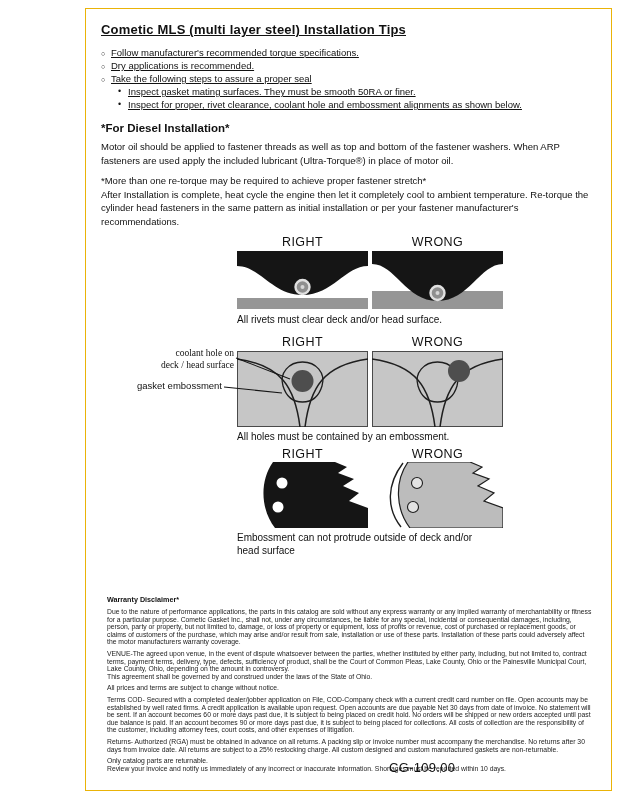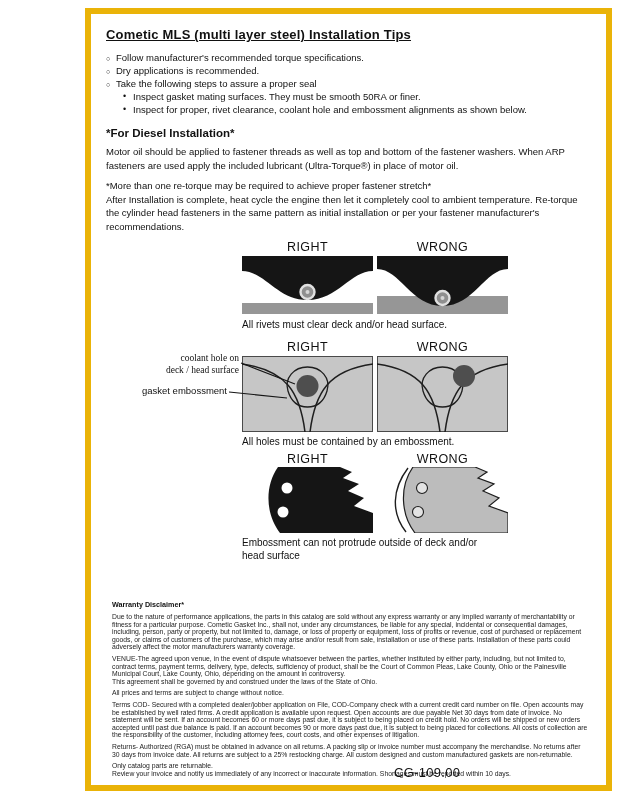--- a/index.html
+++ b/index.html
@@ -3,28 +3,28 @@
 <meta charset="utf-8">
 <style>
   * { margin:0; padding:0; box-sizing:border-box; }
   html,body { background:#fff; }
   body {
     width:618px; height:800px; position:relative;
     font-family:"Liberation Sans", sans-serif; color:#111;
   }
   .frame {
     position:absolute; left:85px; top:8px; width:527px; height:783px;
-    border:6px solid #eab308; background:#fff; overflow:hidden;
+    border:1px solid #eab308; background:#fff; overflow:hidden;
   }
   .content { padding:11px 8px 0 14px; }
   .title {
     font-size:13px; font-weight:700; text-decoration:underline;
     margin:2px 0 9px 1px; letter-spacing:.2px;
   }
-  .b { position:relative; font-size:9.5px; line-height:13px; padding-left:11px; }
+  .b { position:relative; font-size:9.5px; line-height:13px; padding-left:11px;text-decoration:underline; }
   .b .mk { position:absolute; left:1px; top:1px; font-size:7px; }
   .b.sub { padding-left:28px; }
   .b.sub .mk { left:18px; top:0; font-size:9px; }
   .dheading { font-size:11.5px; font-weight:700; margin:11px 0 6px 1px; }
   .para { font-size:9.5px; line-height:13.5px; margin:0 10px 7px 1px; }
   .para.note { margin-bottom:0; }
 
   
   .diagrams { position:relative; height:330px; width:100%; margin-top:3px; }
   .lbl { position:absolute; width:131px; text-align:center; font-size:12.5px; letter-spacing:.4px; }

